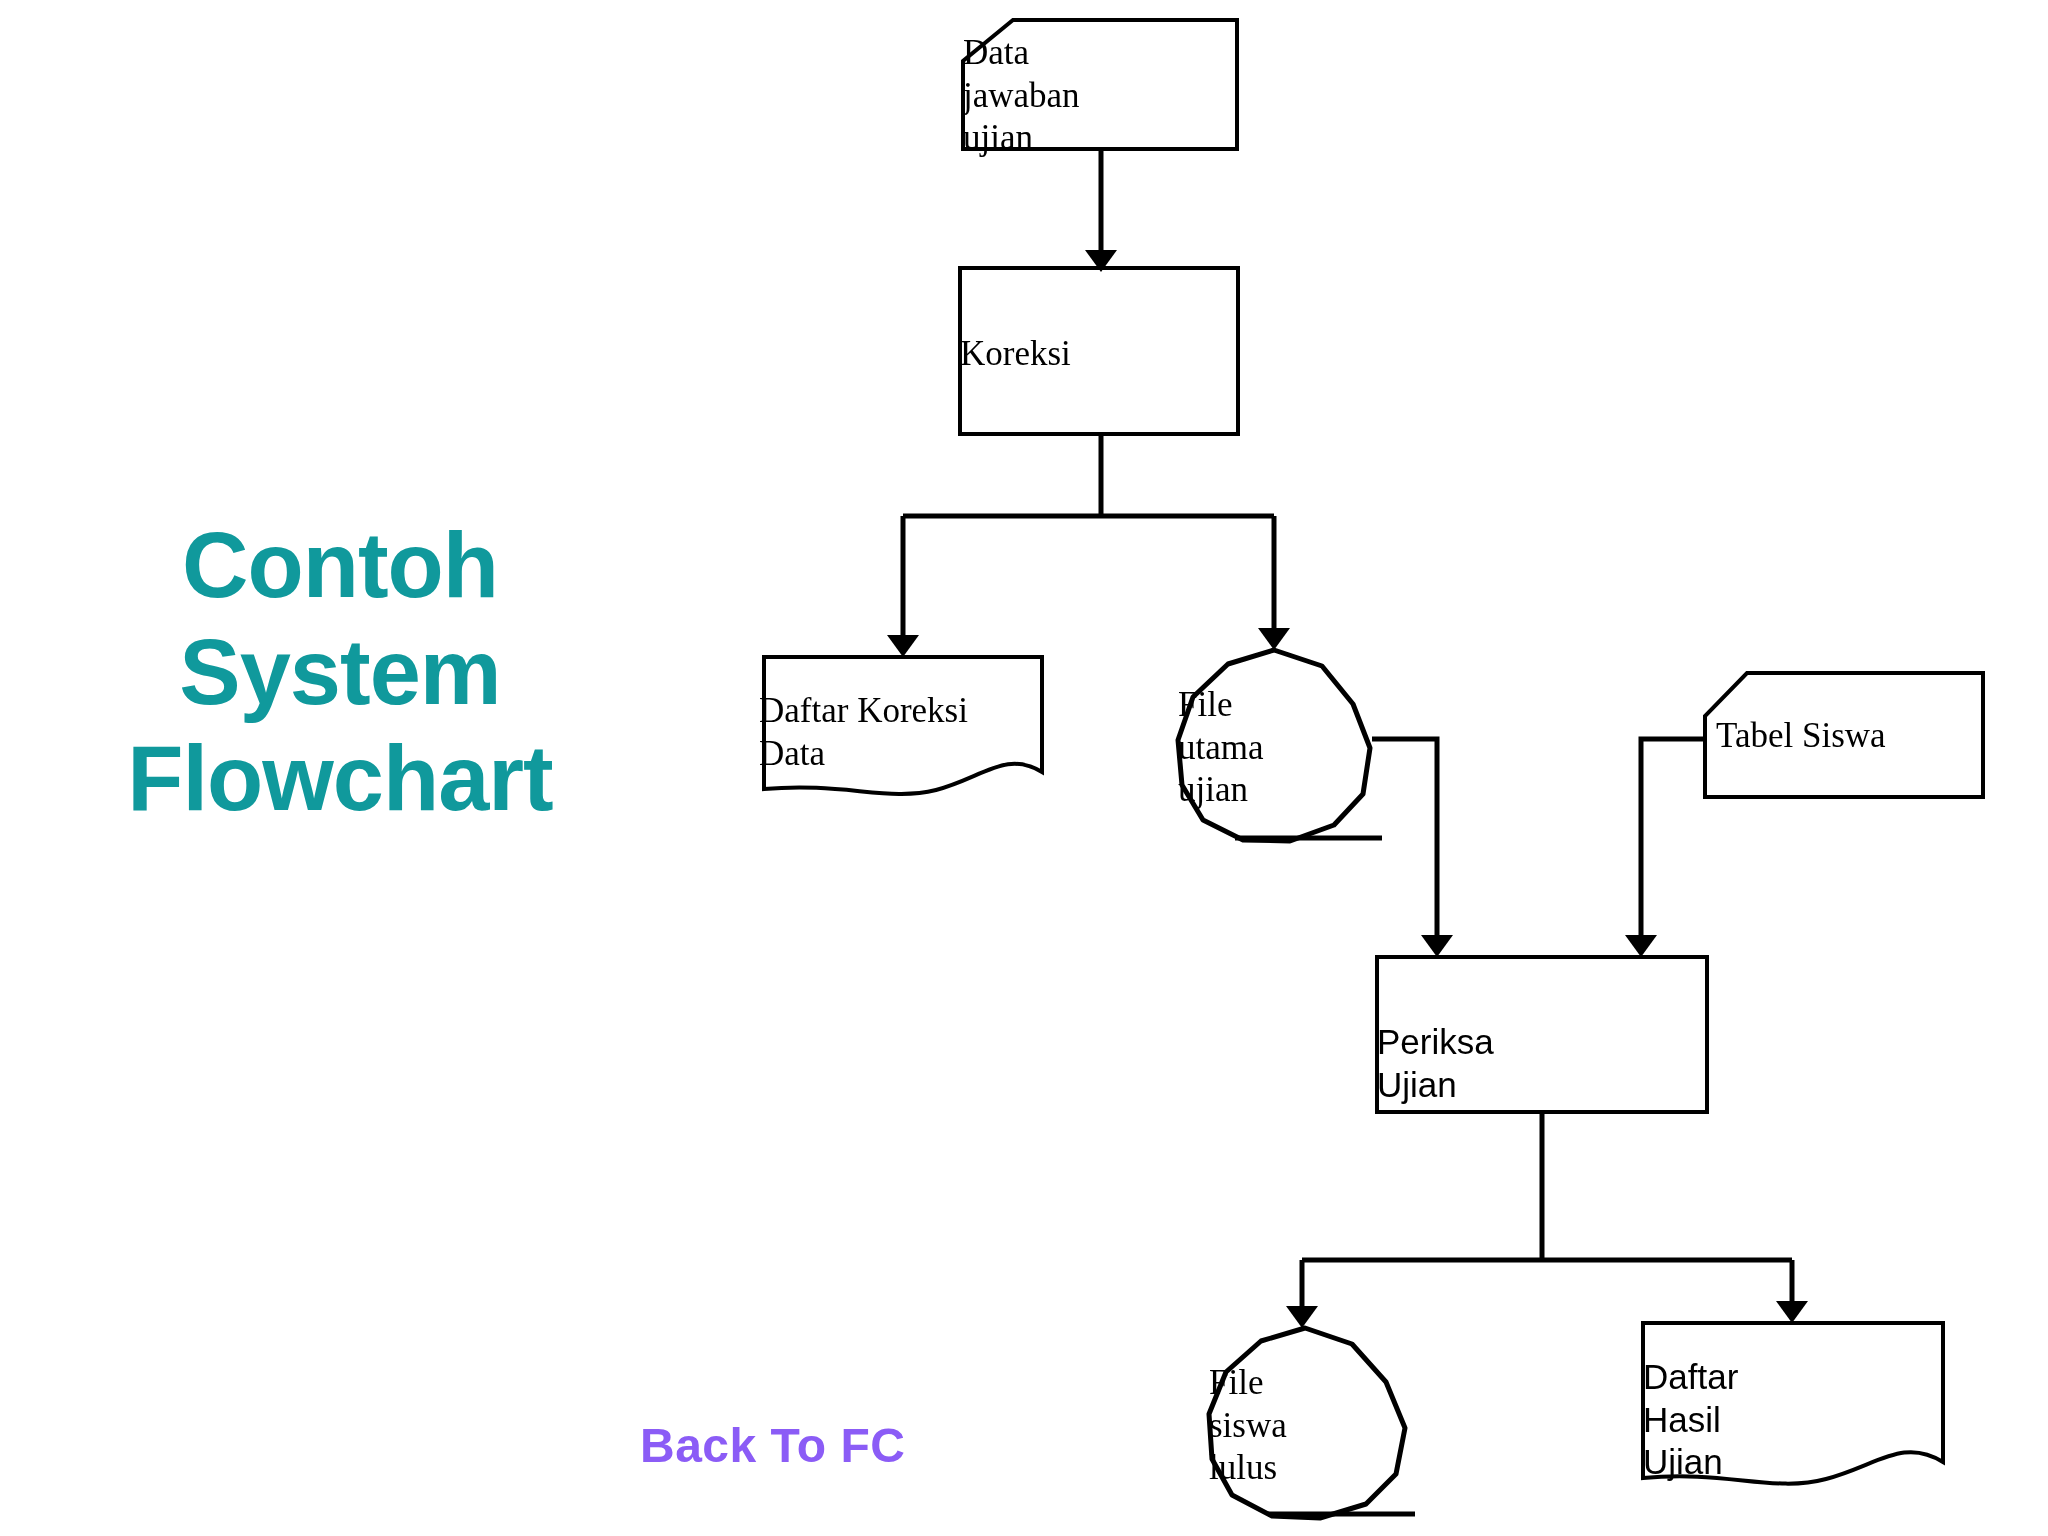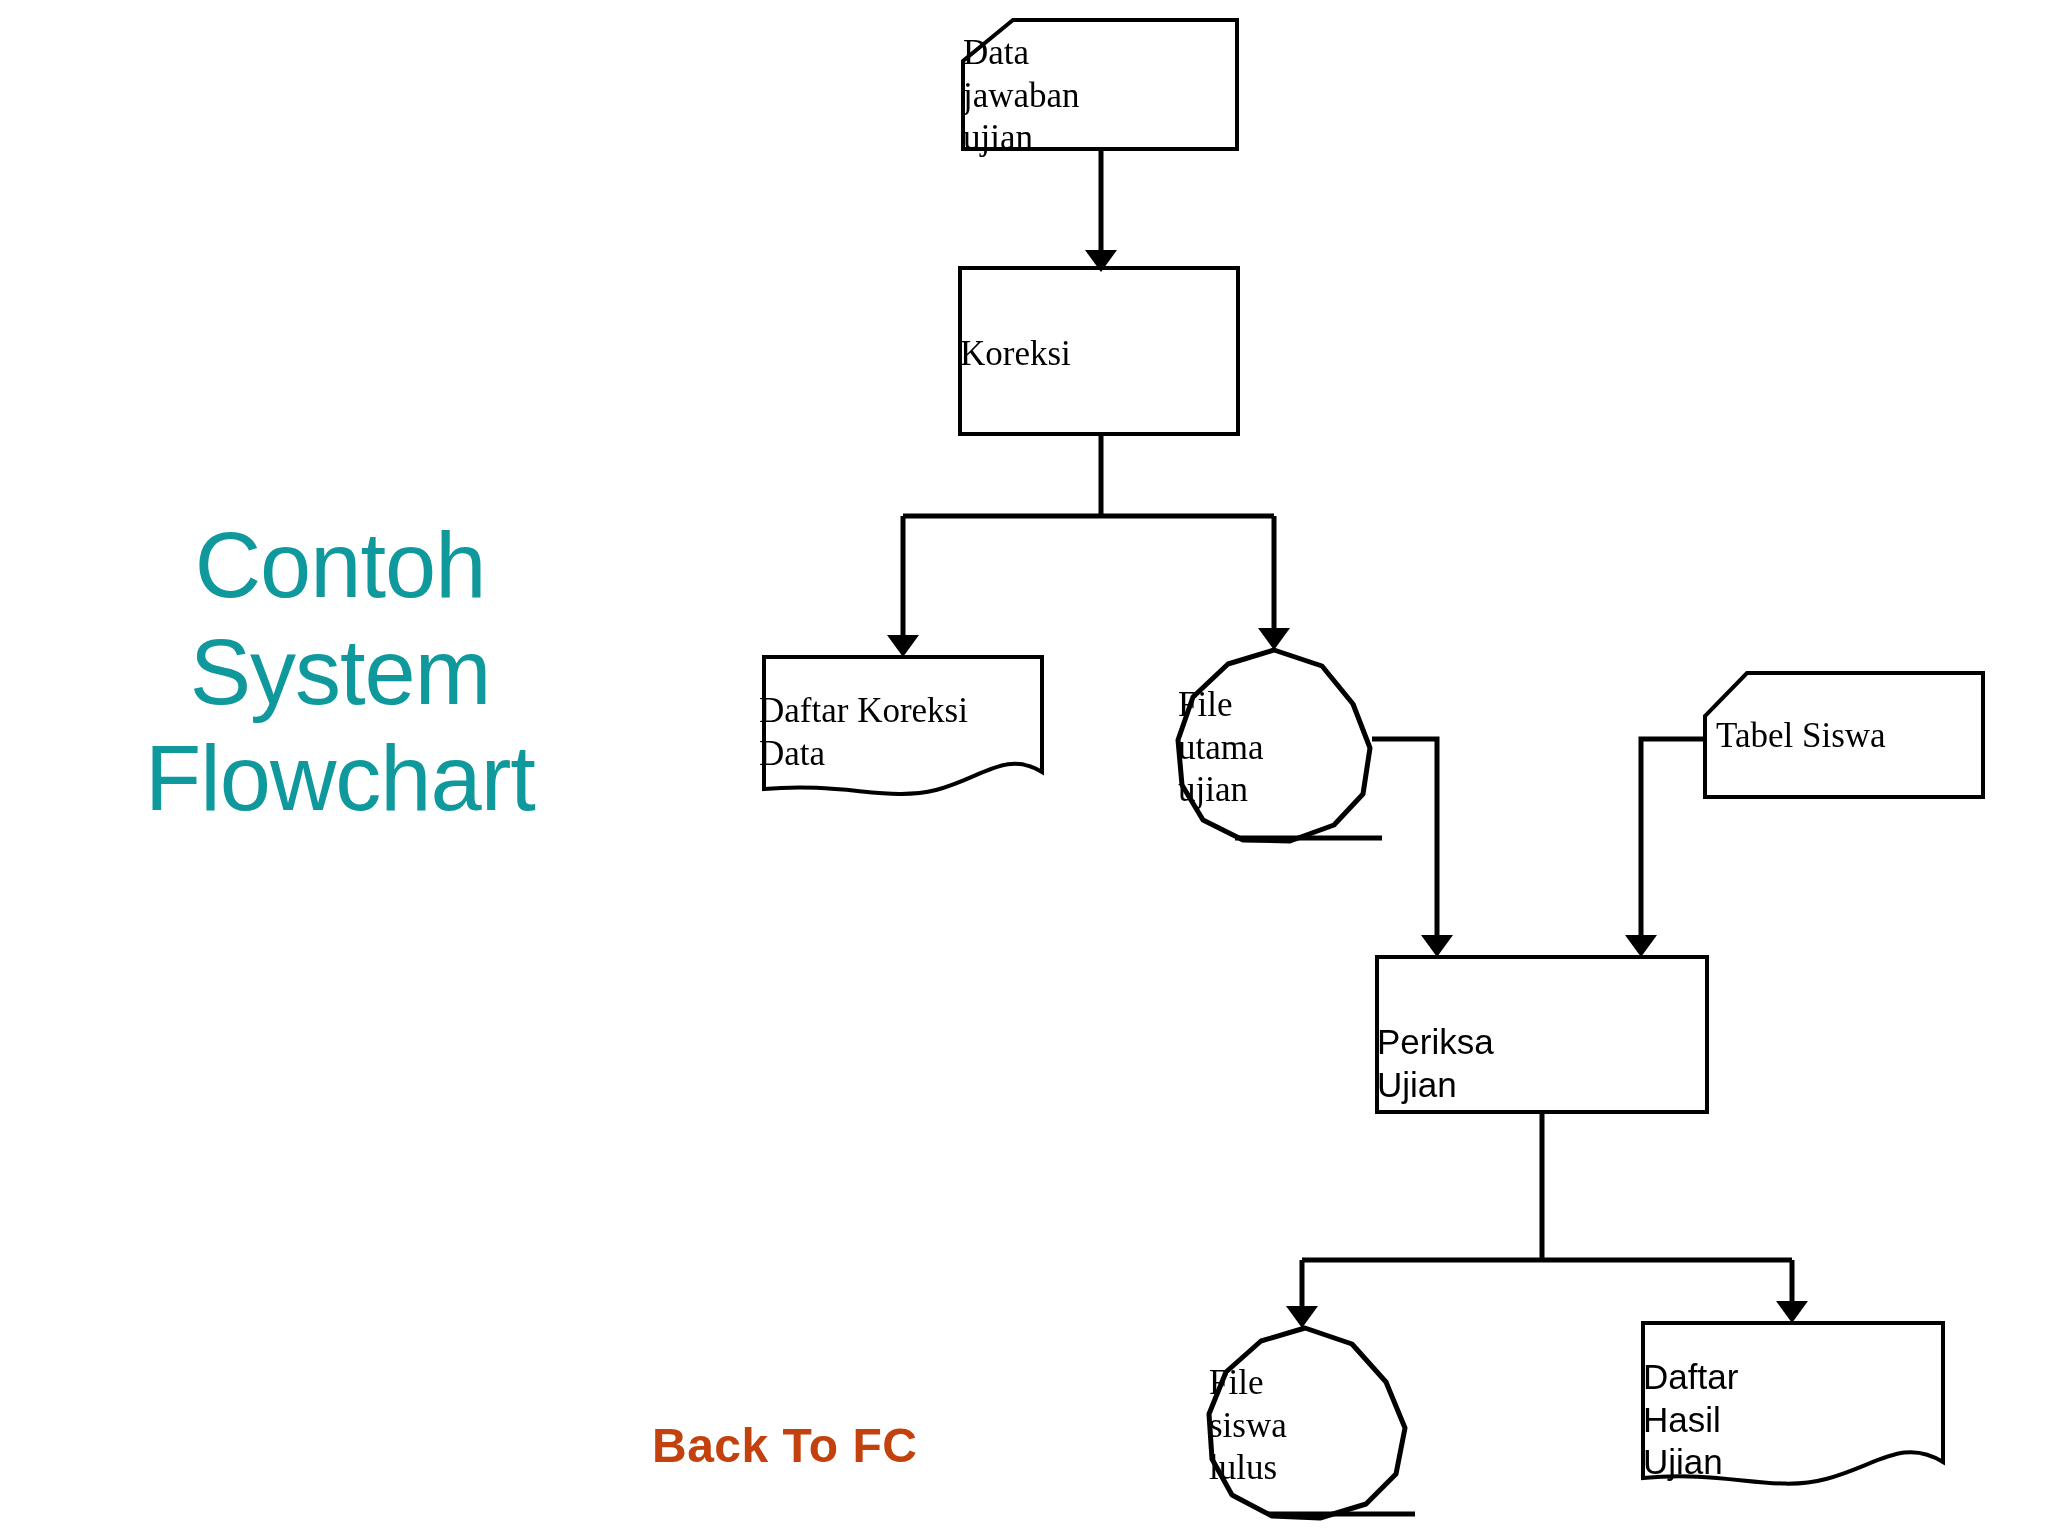--- a/index.html
+++ b/index.html
@@ -67,37 +67,36 @@
     font-size: 35px;
     margin-top: 22px;
   }
   #title-block {
     position: absolute;
     left: 70px;
     top: 512px;
     width: 540px;
     text-align: center;
     font-family: "Liberation Sans", sans-serif;
-    font-weight: normal;
+    font-weight: bold;
     font-size: 92px;
     line-height: 1.16;
     color: #10999c;
     letter-spacing: -1px;
   }
   #title-block .title-line { display: block; }
   #back-link {
     position: absolute;
     left: 640px;
     top: 1418px;
     font-family: "Liberation Sans", sans-serif;
     font-weight: bold;
     font-size: 48px;
-    color: #c2410c;
+    color: #8b5cf6;
     letter-spacing: 0.5px;
-    margin-left: 12px;
   }
 </style>
 </head>
 <body>
 
 <div id="page">
 
   <svg id="flow-svg" viewBox="0 0 2048 1536">
 
     <polygon class="shape-outline" points="1013,20 1237,20 1237,149 963,149 963,61"></polygon>

